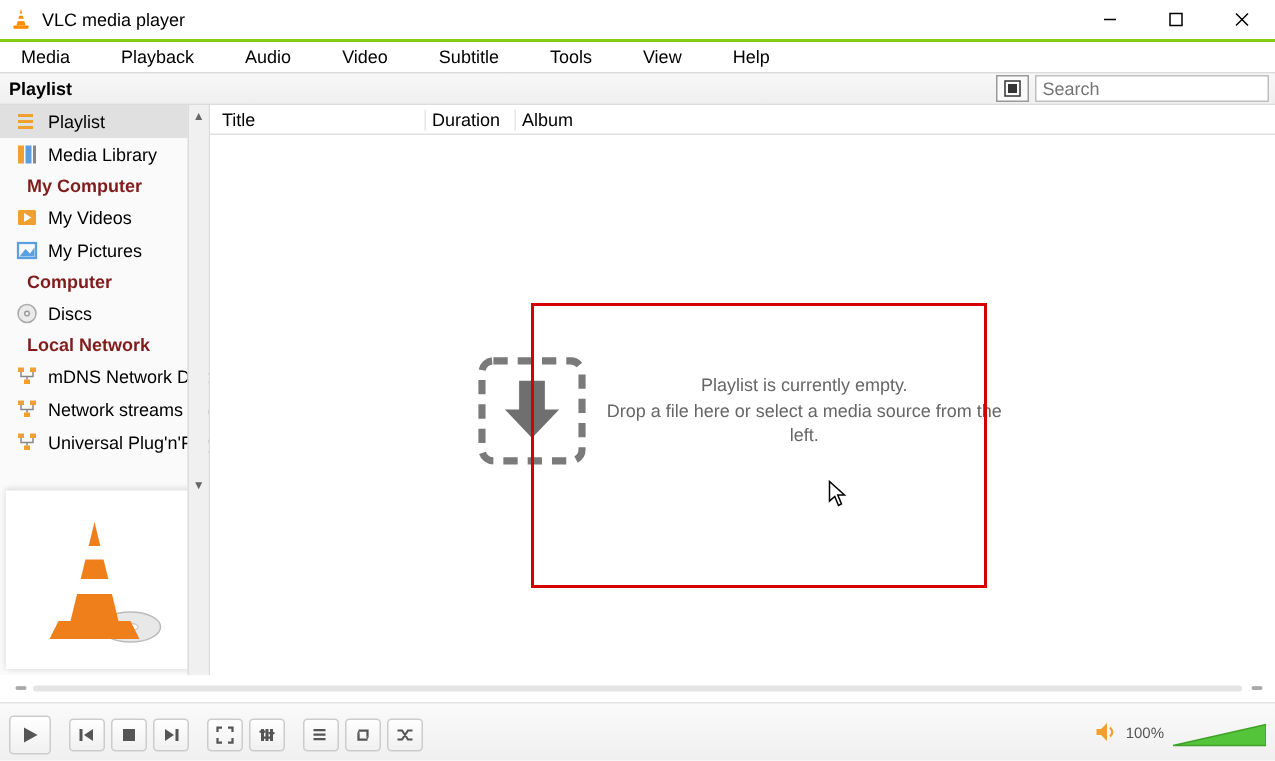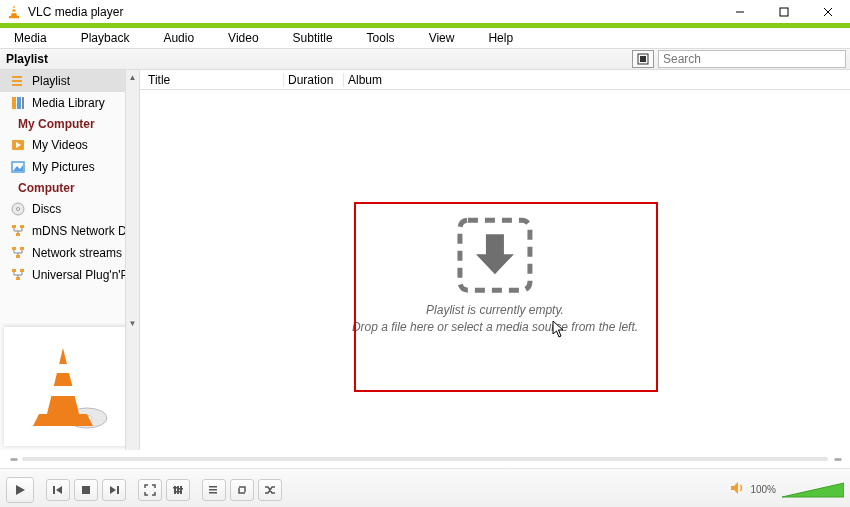--- a/index.html
+++ b/index.html
@@ -1,34 +1,34 @@
 <!DOCTYPE html>
 <html><head>
 <meta charset="utf-8">
 <style>
   * { box-sizing: border-box; margin: 0; padding: 0; font-family: "Segoe UI", Tahoma, sans-serif; font-size: 12px; }
   html, body { width: 850px; height: 507px; background: #fff; overflow: hidden; }
 
   
-  .titlebar { height: 28px; display: flex; align-items: center; padding-left: 6px; border-bottom: 5px solid #84cc16; }
+  .titlebar { height: 28px; display: flex; align-items: center; padding-left: 6px; border-bottom: 2px solid #84cc16; }
   .titlebar .title { margin-left: 6px; color: #000; }
   .titlebar .spacer { flex: 1; }
   .win-btn { width: 44px; height: 28px; display: flex; align-items: center; justify-content: center; }
   .win-btn svg { width: 10px; height: 10px; }
 
   
   .menubar { height: 20px; display: flex; align-items: center; gap: 18px; padding: 0 6px; color: #000; }
   .menubar .menu-item { padding: 2px 8px; }
 
   
   .toolbar-row { height: 22px; display: flex; align-items: center; border-top: 1px solid #dcdcdc; border-bottom: 1px solid #dcdcdc; background: linear-gradient(#f8f8f8,#efefef); }
   .toolbar-row .pl-label { font-weight: bold; padding: 0 6px; }
   .toolbar-row .spacer { flex: 1; }
   .toolbar-row .view-btn { width: 22px; height: 18px; border: 1px solid #999; margin-right: 4px; display:flex; align-items:center; justify-content:center; background:#fafafa; }
-  .toolbar-row input.search { width: 188px; height: 18px; border: 1px solid #bfbfbf; padding: 0 4px; font-size: 12px; color: #888; margin-right: 4px; }
+  .toolbar-row input.search { width: 156px; height: 18px; border: 1px solid #bfbfbf; padding: 0 4px; font-size: 12px; color: #888; margin-right: 4px; }
 
   
   .main { height: 380px; display: flex; }
 
   
   .sidebar { width: 140px; border-right: 1px solid #dcdcdc; display: flex; flex-direction: column; background: #fafafa; position: relative; }
   .sb-scroll { flex: 1; overflow: hidden; }
   .sb-head { font-weight: bold; padding: 3px 18px; color: #7f1d1d; }
   .sb-item { display: flex; align-items: center; gap: 6px; padding: 3px 6px 3px 10px; white-space: nowrap; overflow: hidden; text-overflow: ellipsis; }
   .sb-item.sel { background: #e0e0e0; }
@@ -41,21 +41,21 @@
 
   
   .content { flex: 1; display: flex; flex-direction: column; background: #fff; position:relative; }
   .col-header { height: 20px; display: flex; align-items: center; border-bottom: 1px solid #e0e0e0; color:#000; }
   .col-title { width: 144px; padding-left: 8px; border-right: 1px solid #e6e6e6; }
   .col-dur   { width: 60px;  padding-left: 4px; border-right: 1px solid #e6e6e6; }
   .col-album { flex: 1; padding-left: 4px; }
 
   .drop-zone { flex:1; position:relative; }
   .highlight-box { position:absolute; left:214px; top:112px; width:304px; height:190px; border:2px solid #d40000; pointer-events:none; }
-  .empty-center { display:flex; flex-direction:column; align-items:center; gap:8px;font-style:italic; }
+  .empty-center { display:flex; flex-direction:row; align-items:center; gap:8px; }
   .empty-text { color:#666; font-size:12px; text-align:center; line-height:1.4; }
 
   .cursor { position:absolute; left:412px; top:230px; }
 
   
   .seek-row { height: 18px; display:flex; align-items:center; padding: 0 10px; gap:6px; }
   .seek-dot { color:#aaa; font-size:10px; letter-spacing:-2px; }
   .seek-track { flex:1; height:4px; background:#e4e4e4; border-radius:2px; }
 
   .controls { height: 42px; display:flex; align-items:center; padding:0 6px; gap:4px; border-top:1px solid #e4e4e4; background:linear-gradient(#fafafa,#efefef); }
@@ -171,20 +171,21 @@
       <div class="sb-item">
         <span class="sb-ico">
             <svg viewBox="0 0 16 16">
               <circle cx="8" cy="8" r="6" fill="#eaeaea" stroke="#aaa"></circle>
               <circle cx="8" cy="8" r="1.5" fill="#fff" stroke="#999"></circle>
             </svg>
           </span>
         <span>Discs</span>
       </div>
 
+      <div class="sb-head">Local Network</div>
       <div class="sb-item">
         <span class="sb-ico">
             <svg viewBox="0 0 16 16">
               <rect x="2" y="2" width="4" height="3" fill="#f0a030"></rect>
               <rect x="10" y="2" width="4" height="3" fill="#f0a030"></rect>
               <rect x="6" y="10" width="4" height="3" fill="#f0a030"></rect>
               <path d="M4 5 V8 H12 V5 M8 8 V10" stroke="#888" fill="none"></path>
             </svg>
           </span>
         <span>mDNS Network Disco...</span>

